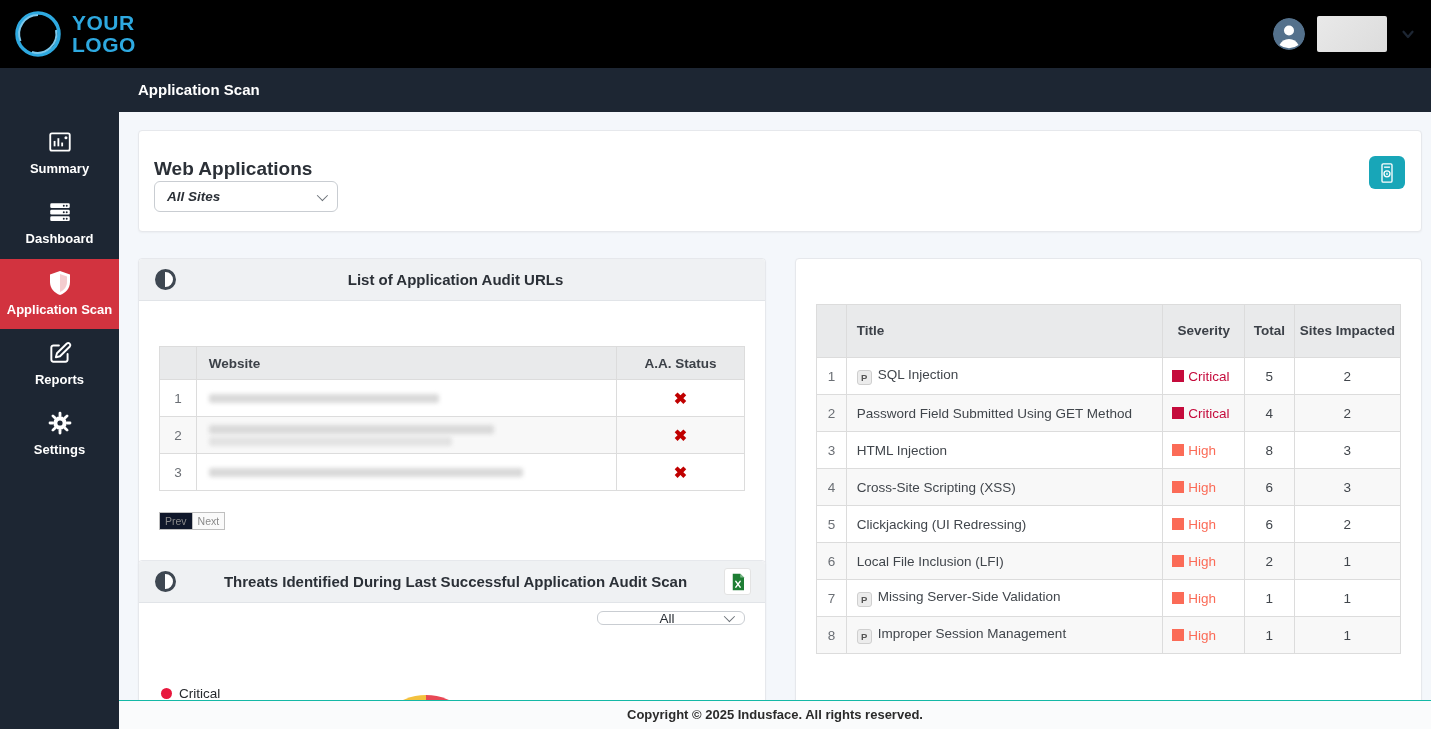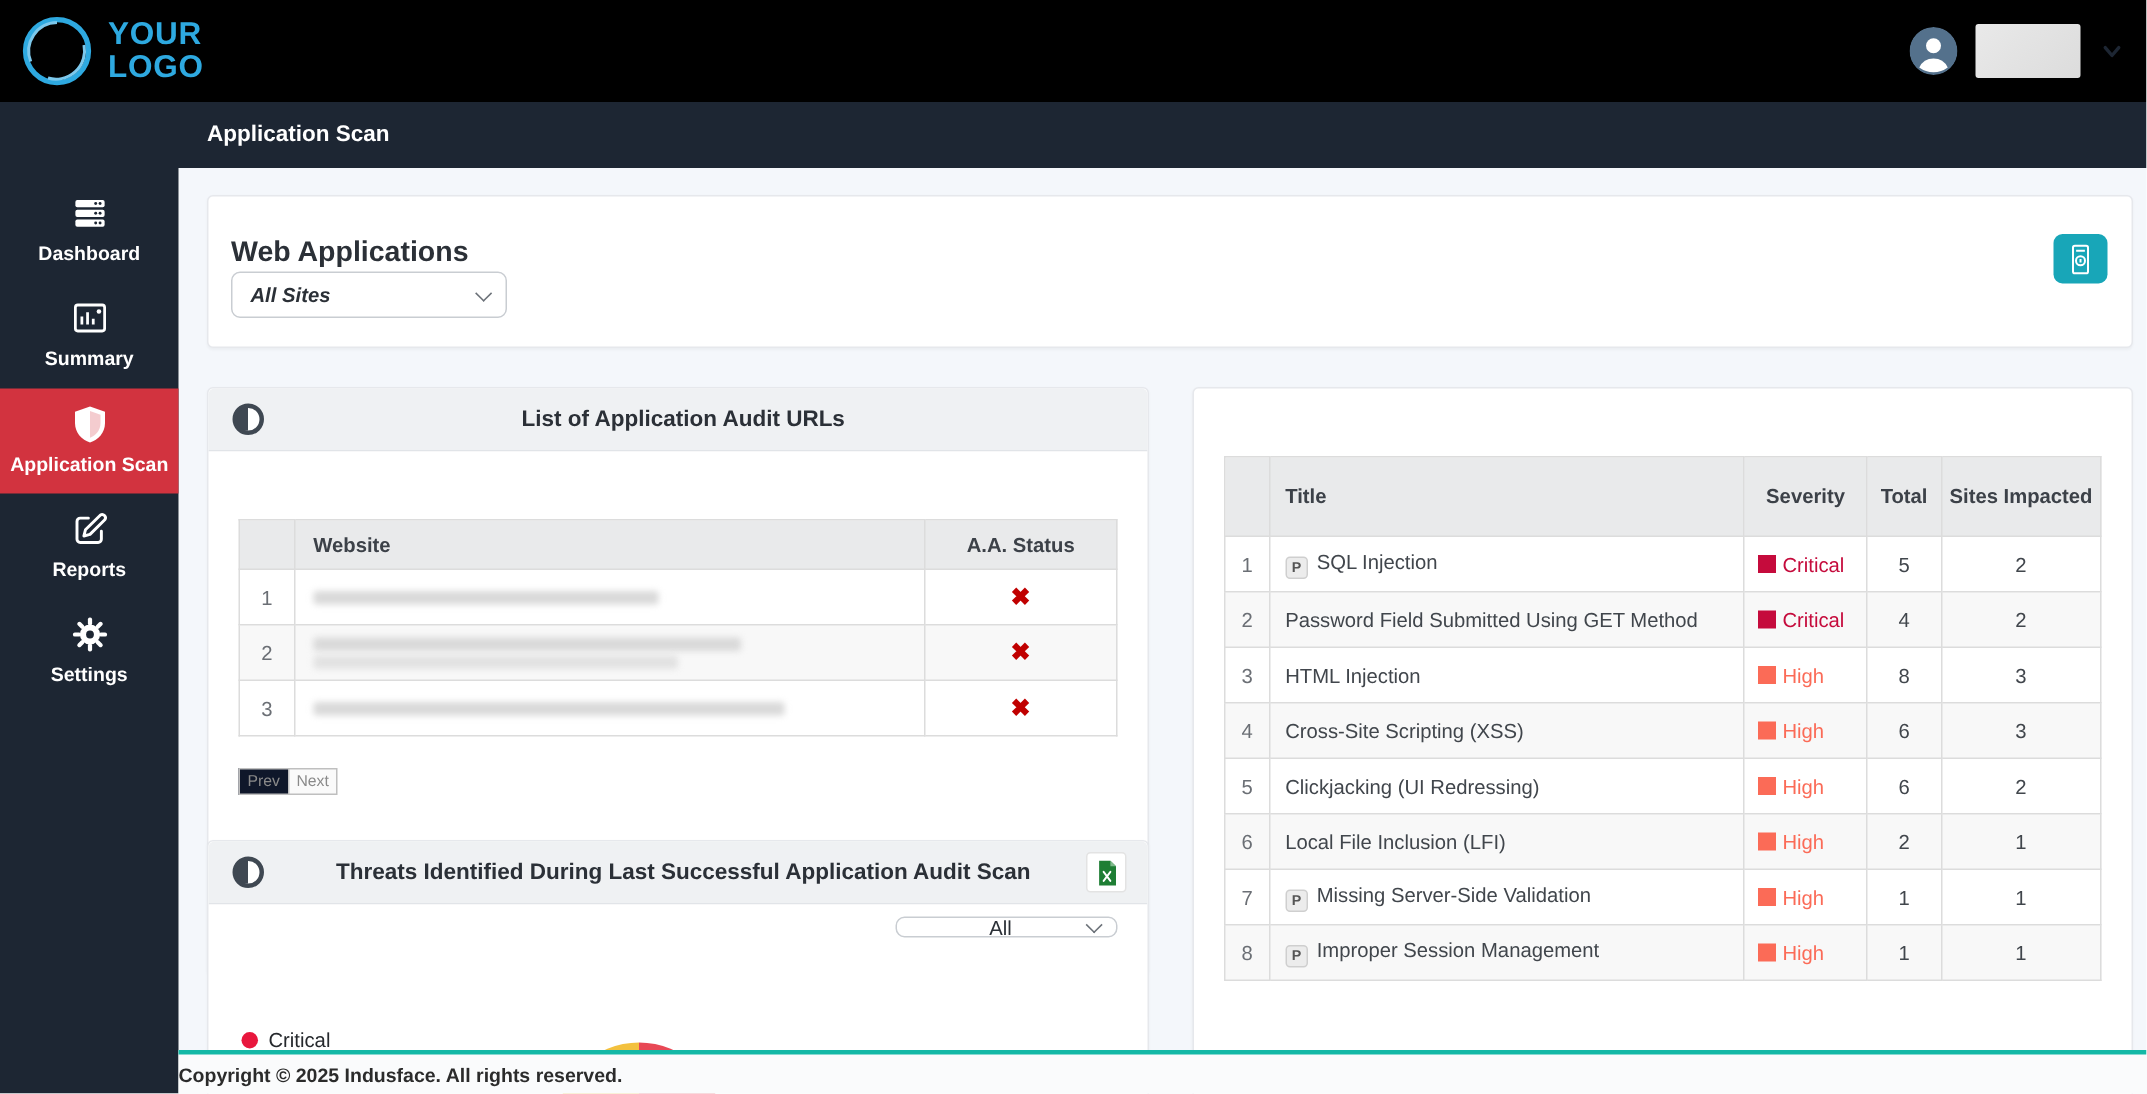--- a/index.html
+++ b/index.html
@@ -78,21 +78,21 @@
   #card-top-threats .col-i { width:5.1%; } #card-top-threats .col-t { width:54.2%; }
   #card-top-threats .col-s { width:14%; } #card-top-threats .col-n { width:8.5%; } #card-top-threats .col-si { width:18.2%; }
   #card-top-threats th.t { text-align:left; padding-left:10px; }
   td.title-cell { text-align:left; padding-left:10px; }
   td.num { text-align:center; }
   .sev { padding-left:9px; font-weight:400; white-space:nowrap; }
   .sev .sq { display:inline-block; width:12px; height:12px; background:currentColor; margin-right:4px; vertical-align:-1px; }
   .p-badge { display:inline-flex; align-items:center; justify-content:center; width:15px; height:15px; background:#ececec; border:1px solid #cfcfcf; border-radius:3px; font-size:9.5px; font-weight:700; color:#555; margin-right:6px; vertical-align:-2px; }
 
   
-  .footer { position:absolute; left:119px; right:0; top:700px; height:29px; background:#fafbfc; border-top:3px solid #14b8a6; z-index:9; }
+  .footer { position:absolute; left:119px; right:0; top:700px; height:29px; background:#fafbfc; border-top:1px solid #14b8a6; z-index:9; text-align:center; }
   .footer span { line-height:28px; font-size:13px; font-weight:700; color:#2b2b2b; }
 </style>
 </head>
 <body>
 
 <div class="app">
 
   <div class="header">
     <div class="logo">
       <svg width="52" height="52" viewBox="0 0 52 52">
@@ -116,52 +116,52 @@
         <polyline points="6,9 12,16 18,9" fill="none" stroke="#1d2633" stroke-width="3" stroke-linecap="round" stroke-linejoin="round"></polyline>
       </svg>
     </div>
   </div>
 
   <div class="topbar">
     <div class="topbar-title">Application Scan</div>
   </div>
 
   <div class="sidebar">
+    <div class="side-item">
+      <div class="icn">
+        <svg width="26" height="26" viewBox="0 0 24 24" fill="none" stroke="#fff" stroke-width="1.7">
+          <rect x="3" y="4" width="18" height="16" rx="1.5"></rect>
+          <line x1="7" y1="16" x2="7" y2="11"></line>
+            <line x1="10.5" y1="16" x2="10.5" y2="8.5"></line>
+            <line x1="14" y1="16" x2="14" y2="12.5"></line>
+          <circle cx="17.5" cy="8" r="1.4" fill="#fff" stroke="none"></circle>
+        </svg>
+      </div>
+      <span class="side-label">Summary</span>
+    </div>
     <div class="side-item">
       <div class="icn">
         <svg width="26" height="26" viewBox="0 0 24 24">
           <g fill="#fff">
               <rect x="3" y="4" width="18" height="4.4" rx="1.2"></rect>
               <rect x="3" y="10" width="18" height="4.4" rx="1.2"></rect>
               <rect x="3" y="16" width="18" height="4.4" rx="1.2"></rect>
             </g>
           <g fill="#1d2633">
               <circle cx="15.5" cy="6.2" r="0.9"></circle>
               <circle cx="18.2" cy="6.2" r="0.9"></circle>
               <circle cx="15.5" cy="12.2" r="0.9"></circle>
               <circle cx="18.2" cy="12.2" r="0.9"></circle>
               <circle cx="15.5" cy="18.2" r="0.9"></circle>
               <circle cx="18.2" cy="18.2" r="0.9"></circle>
             </g>
         </svg>
       </div>
       <span class="side-label">Dashboard</span>
     </div>
-    <div class="side-item">
-      <div class="icn">
-        <svg width="26" height="26" viewBox="0 0 24 24" fill="none" stroke="#fff" stroke-width="1.7">
-          <rect x="3" y="4" width="18" height="16" rx="1.5"></rect>
-          <line x1="7" y1="16" x2="7" y2="11"></line>
-            <line x1="10.5" y1="16" x2="10.5" y2="8.5"></line>
-            <line x1="14" y1="16" x2="14" y2="12.5"></line>
-          <circle cx="17.5" cy="8" r="1.4" fill="#fff" stroke="none"></circle>
-        </svg>
-      </div>
-      <span class="side-label">Summary</span>
-    </div>
     <div class="side-item active">
       <div class="icn">
         <svg width="24" height="26" viewBox="0 0 24 26">
           <path d="M12 1 L22 4.5 V12 C22 18.5 17.5 23.2 12 25 C6.5 23.2 2 18.5 2 12 V4.5 Z" fill="#fff"></path>
           <path d="M12 4 L19 6.5 V12 C19 16.8 15.9 20.4 12 21.9 Z" fill="#d2333f" opacity="0.25"></path>
         </svg>
       </div>
       <span class="side-label">Application Scan</span>
     </div>
     <div class="side-item">

